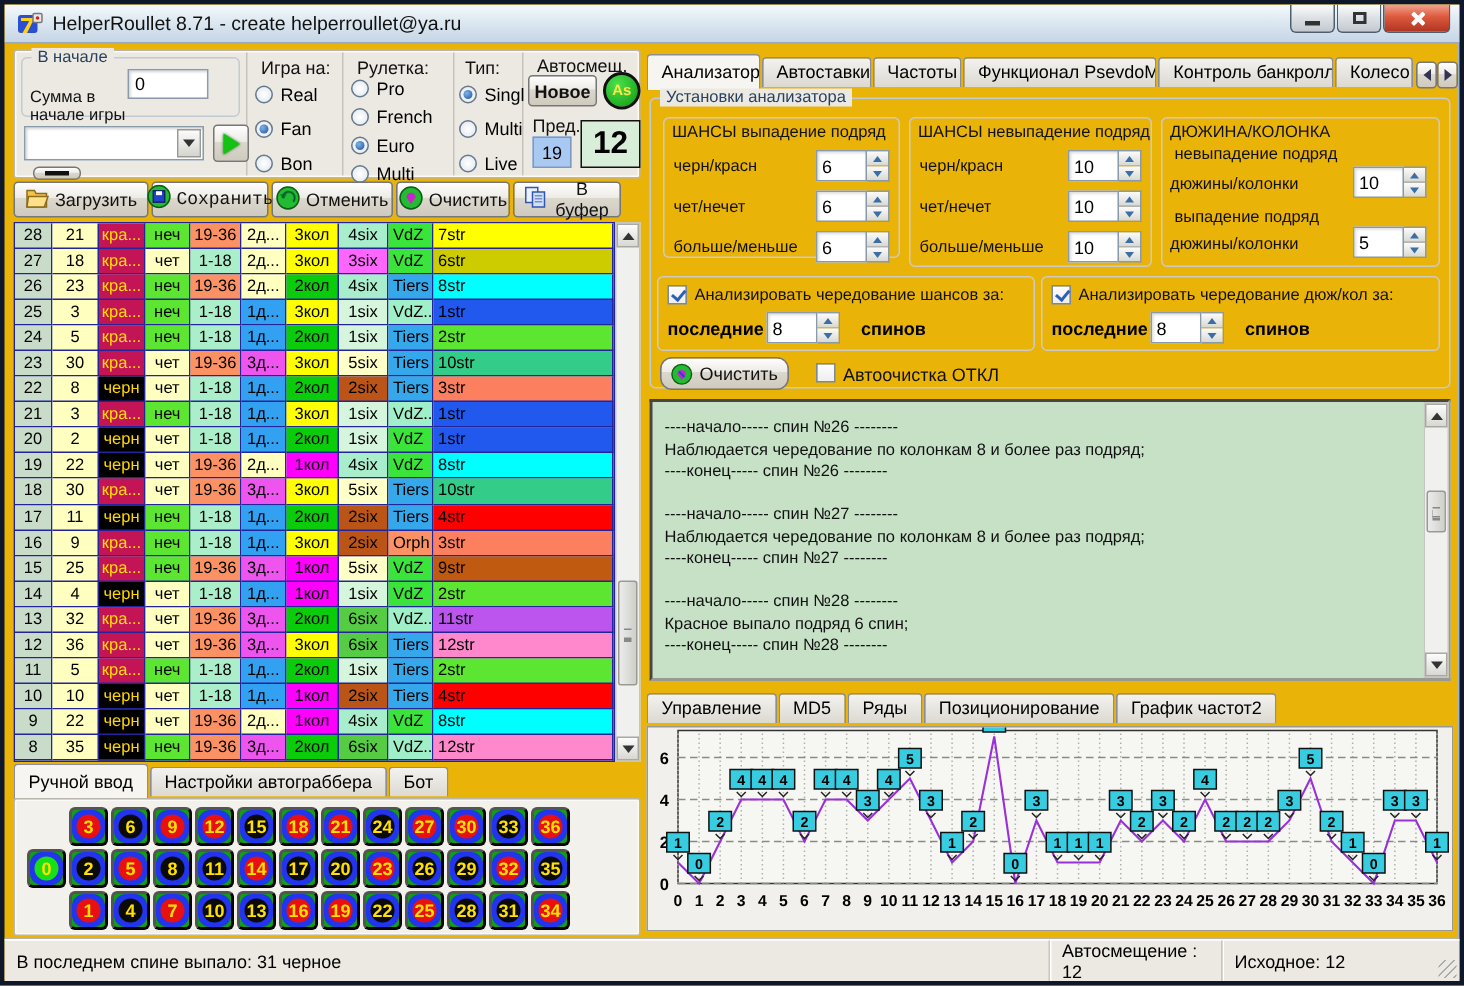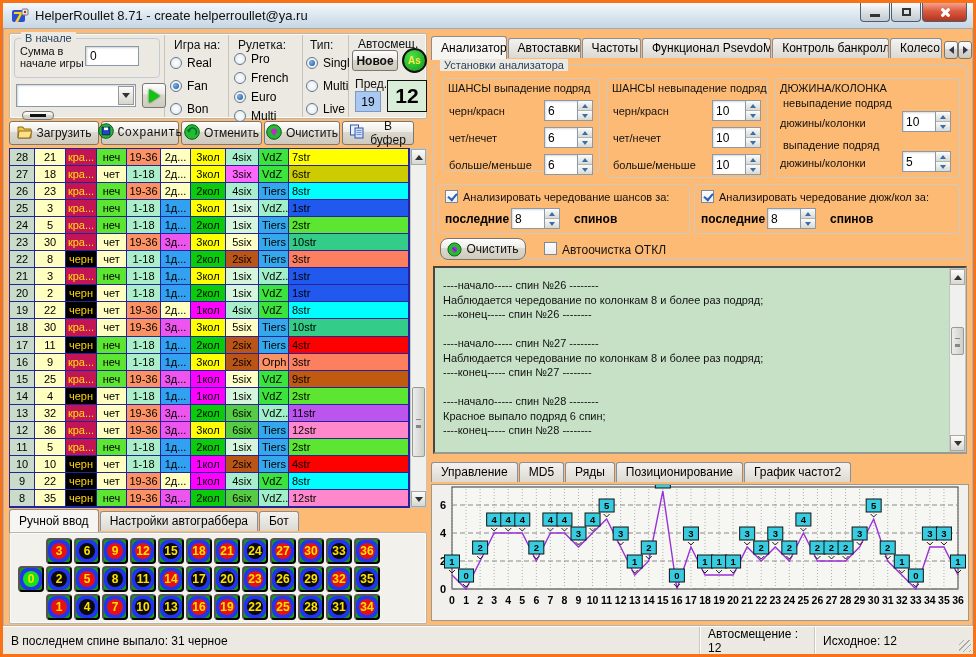--- a/index.html
+++ b/index.html
@@ -1,17 +1,17 @@
 <!DOCTYPE html>
 <html><head>
 <meta charset="utf-8">
 <style>
   html,body{margin:0;padding:0;background:#6b6b6b;font-family:"Liberation Sans",sans-serif;}
   *{box-sizing:border-box;}
-  .window{position:relative;width:976px;height:657px;background:#fdba74;border:3px solid #f97316;
+  .window{position:relative;width:976px;height:657px;background:#eab308;border:3px solid #0f172a;
           box-shadow:inset 0 0 0 1px #9fb4c9;overflow:hidden;}
   
   .titlebar{position:absolute;left:0;top:0;right:0;height:26px;
      background:linear-gradient(#f7fafc,#dde8f1 45%,#c6d6e5);display:flex;align-items:center;
      padding-left:8px;border-bottom:1px solid #98aabb;}
   .appicon{width:18px;height:16px;margin-right:6px;flex:0 0 auto;}
   .title-text{font-size:13px;color:#111;}
   .winbtns{position:absolute;top:0;right:6px;display:flex;}
   .wbtn{width:30px;height:19px;border:1px solid #4d5e6d;border-top:none;border-radius:0 0 4px 4px;
      background:linear-gradient(#fdfdfd,#dfe3e7 45%,#c2c9cf);display:flex;align-items:center;justify-content:center;margin-left:1px;position:relative;}
@@ -115,21 +115,21 @@
   </div>
 
   <div class="etched" id="top-controls" style="position:absolute;left:6px;top:30px;width:418px;height:86px;">
     <div style="position:absolute;top:1px;bottom:1px;left:154px;border-left:1px solid #c6c3bb;box-shadow:inset 1px 0 0 #fff;"></div>
     <div style="position:absolute;top:1px;bottom:1px;left:218px;border-left:1px solid #c6c3bb;box-shadow:inset 1px 0 0 #fff;"></div>
     <div style="position:absolute;top:1px;bottom:1px;left:292px;border-left:1px solid #c6c3bb;box-shadow:inset 1px 0 0 #fff;"></div>
     <div style="position:absolute;top:1px;bottom:1px;left:338px;border-left:1px solid #c6c3bb;box-shadow:inset 1px 0 0 #fff;"></div>
 
     <div class="gbox" style="left:4px;top:4px;width:146px;height:40px;">
       <span class="gleg">В начале</span>
-      <div class="lbl" style="position:absolute;left:5px;top:6px;line-height:12px;">
+      <div class="lbl" style="position:absolute;left:5px;top:20px;line-height:12px;">
         <span>Сумма в</span><br>
         <span>начале игры</span>
       </div>
       <input class="sunken" style="position: absolute; left: 70px; top: 7px; width: 54px; height: 20px; font-size: 12px; padding: 0px 4px;" value="0">
     </div>
 
     <div class="sunken" style="position:absolute;left:6px;top:50px;width:120px;height:23px;">
       <span style="font-size:12px;"></span>
       <div style="position:absolute;right:1px;top:1px;bottom:1px;width:16px;background:linear-gradient(#fbfbfb,#d5d5cf);border:1px solid #9a9a94;display:flex;align-items:center;justify-content:center;">
         <span class="tri" style="border-width:5px 4px 0 4px;border-color:#333 transparent transparent transparent;"></span>

